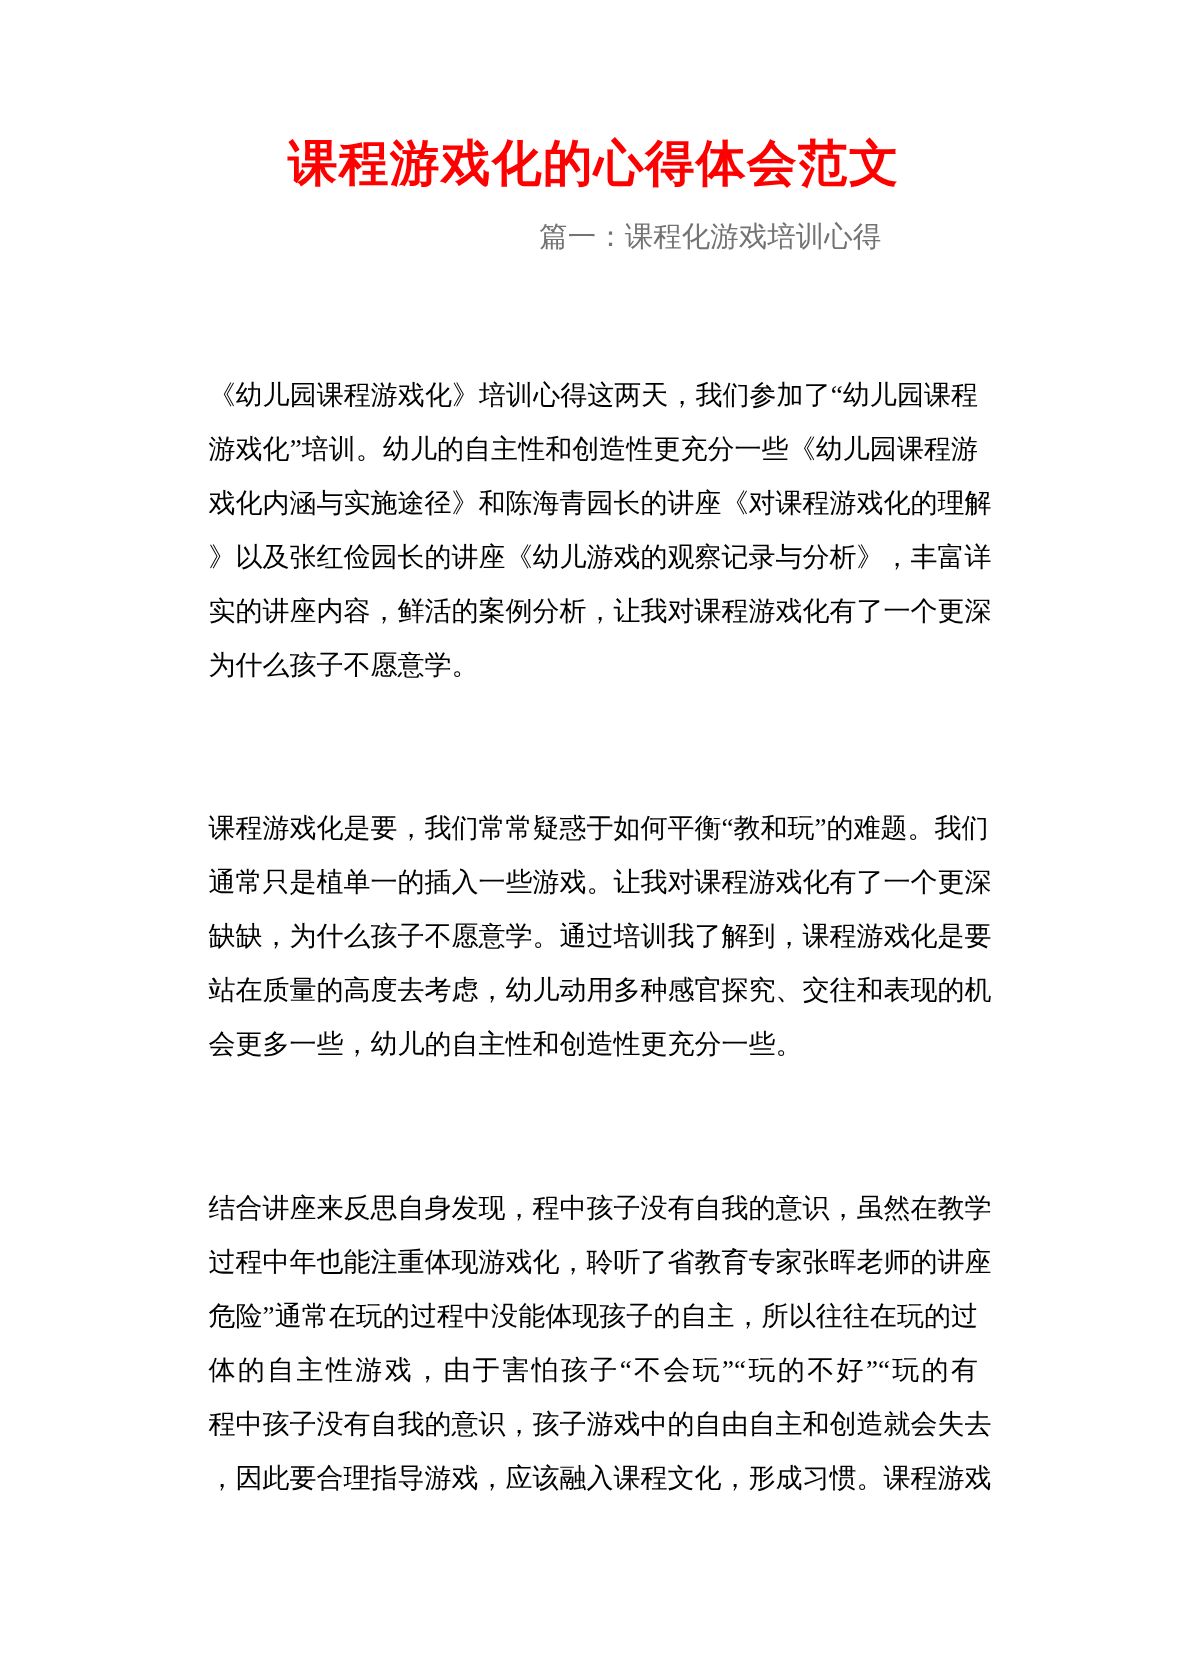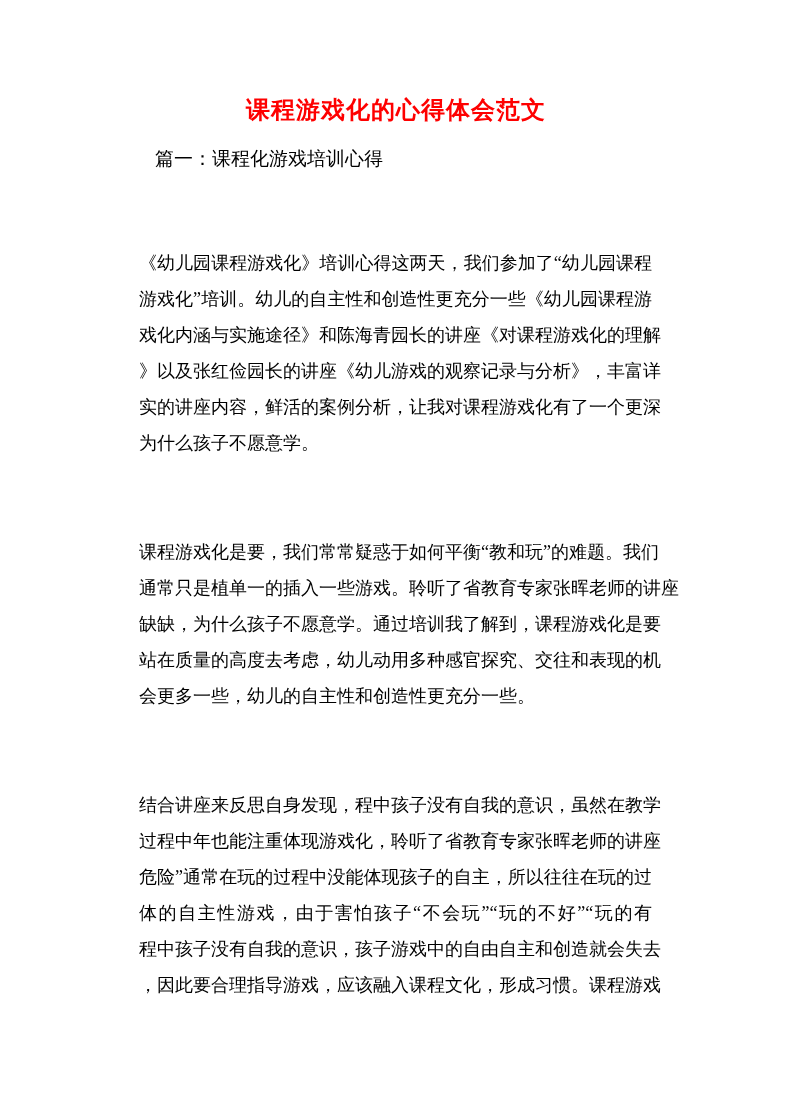--- a/index.html
+++ b/index.html
@@ -13,33 +13,34 @@
     height: 1120px;
     background: #ffffff;
     overflow: hidden;
     font-family: "Liberation Serif", "DejaVu Serif", serif;
     color: #000000;
   }
   .doc-title {
     margin: 0;
     padding-top: 94px;
     text-align: center;
-    font-size: 24px;
+    font-size: 33px;
     line-height: 32px;
     font-weight: bold;
     color: #fe0000;
     letter-spacing: 1px;
   }
   .doc-subtitle {
     margin: 0;
     margin-top: 20px;
     margin-left: 155px;
     font-size: 19px;
     line-height: 26px;
-    color: #000000;
+    color: #737373;
+    text-align: center;
   }
   .content {
     margin-left: 123px;
     width: 545px;
   }
   .para {
     margin: 16px;
     margin-top: 73px;
     font-size: 18px;
     line-height: 36px;
@@ -69,21 +70,21 @@
       <div class="line">《幼儿园课程游戏化》培训心得这两天，我们参加了“幼儿园课程</div>
       <div class="line">游戏化”培训。幼儿的自主性和创造性更充分一些《幼儿园课程游</div>
       <div class="line">戏化内涵与实施途径》和陈海青园长的讲座《对课程游戏化的理解</div>
       <div class="line">》以及张红俭园长的讲座《幼儿游戏的观察记录与分析》，丰富详</div>
       <div class="line">实的讲座内容，鲜活的案例分析，让我对课程游戏化有了一个更深</div>
       <div class="line short">为什么孩子不愿意学。</div>
     </div>
 
     <div class="para">
       <div class="line">课程游戏化是要，我们常常疑惑于如何平衡“教和玩”的难题。我们</div>
-      <div class="line">通常只是植单一的插入一些游戏。聆听了省教育专家张晖老师的讲座</div>
+      <div class="line">通常只是植单一的插入一些游戏。让我对课程游戏化有了一个更深</div>
       <div class="line">缺缺，为什么孩子不愿意学。通过培训我了解到，课程游戏化是要</div>
       <div class="line">站在质量的高度去考虑，幼儿动用多种感官探究、交往和表现的机</div>
       <div class="line short">会更多一些，幼儿的自主性和创造性更充分一些。</div>
     </div>
 
     <div class="para">
       <div class="line">结合讲座来反思自身发现，程中孩子没有自我的意识，虽然在教学</div>
       <div class="line">过程中年也能注重体现游戏化，聆听了省教育专家张晖老师的讲座</div>
       <div class="line">危险”通常在玩的过程中没能体现孩子的自主，所以往往在玩的过</div>
       <div class="line">体的自主性游戏，由于害怕孩子“不会玩”“玩的不好”“玩的有</div>

